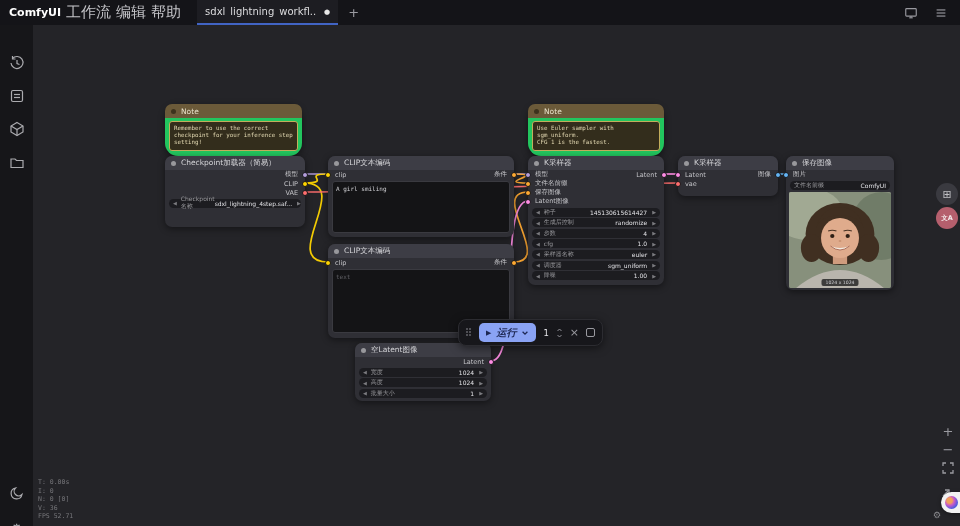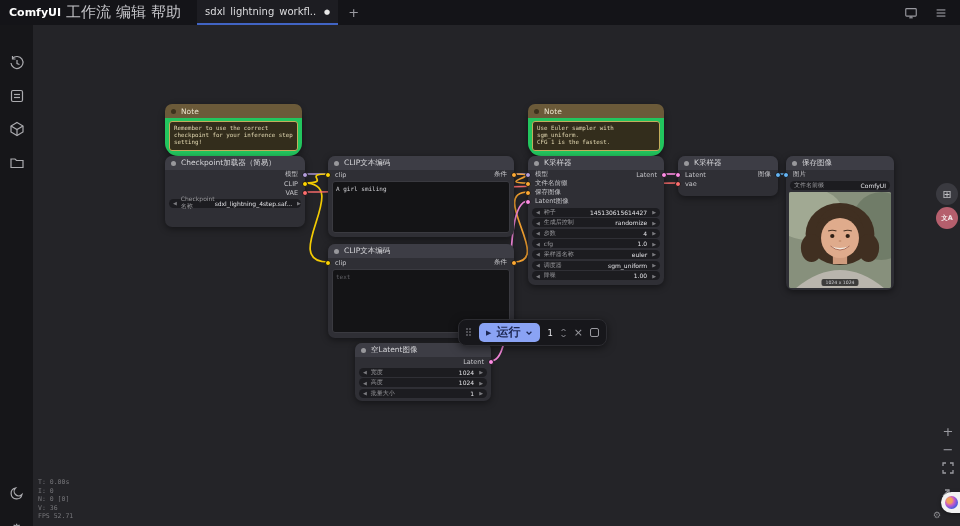--- a/index.html
+++ b/index.html
@@ -56,21 +56,21 @@
   
   .preview { margin:2px 3px; border-radius:2px; overflow:hidden; position:relative; background:#7e8674; }
   .img-caption { position:absolute; bottom:2px; left:50%; transform:translateX(-50%); background:rgba(20,20,22,.75); color:#cfcfd3; font-size:4.6px; padding:1px 4px; border-radius:2px; white-space:nowrap; }
 
   
   .runbar { position:absolute; left:458px; top:319px; height:27px; background:#17171b; border:1px solid #2c2c31; border-radius:8px; display:flex; align-items:center; padding:0 7px; gap:7px; z-index:4; box-shadow:0 2px 8px rgba(0,0,0,.5); }
   .drag-dots { display:grid; grid-template-columns:repeat(2,3px); grid-auto-rows:3px; }
   .drag-dots i { width:1.6px; height:1.6px; border-radius:50%; background:#5c5c62; }
   .run-btn { height:19px; background:#8aa3f4; border-radius:5px; display:flex; align-items:center; padding:0 7px; gap:5px; color:#1d2752; }
   .run-play { font-size:7px; }
-  .run-label { font-size:12px; font-weight:bold; }
+  .run-label { font-size:10px; font-weight:bold;font-style:italic; }
   .run-chev { width:8px; height:8px; stroke:#1d2752; stroke-width:1.6; fill:none; }
   .count { color:#e8e8ec; font-size:8.5px; }
   .stepper { display:flex; flex-direction:column; gap:2px; }
   .stepper svg { width:7px; height:4px; stroke:#9a9aa0; stroke-width:1.4; fill:none; }
   .x-btn { color:#9a9aa0; font-size:11px; line-height:1; }
   .stop-btn { width:9px; height:9px; border:1.3px solid #9a9aa0; border-radius:2px; }
 
   
   .stats { position:absolute; left:38px; top:478px; font-family:"DejaVu Sans Mono", monospace; font-size:6.5px; line-height:8.6px; color:#76767a; z-index:3; }
   .float-btn { position:absolute; width:22px; height:22px; border-radius:50%; display:flex; align-items:center; justify-content:center; z-index:5; }

